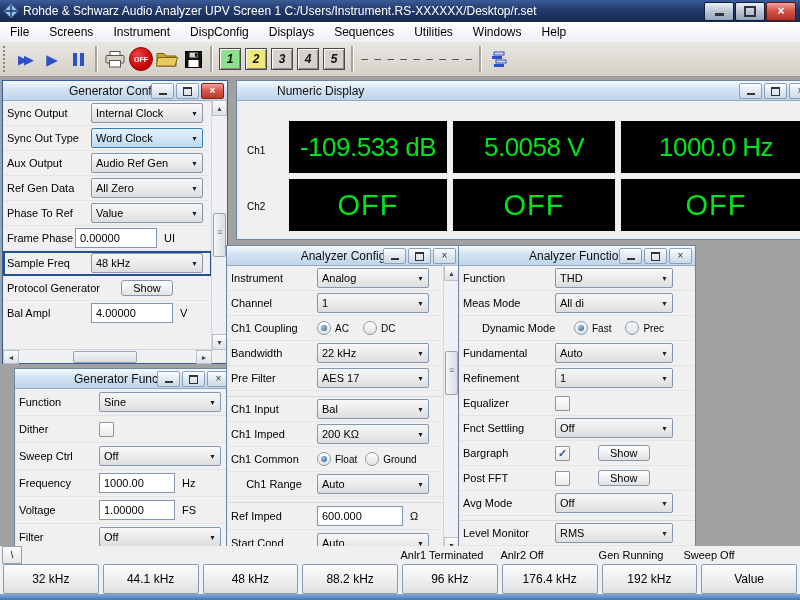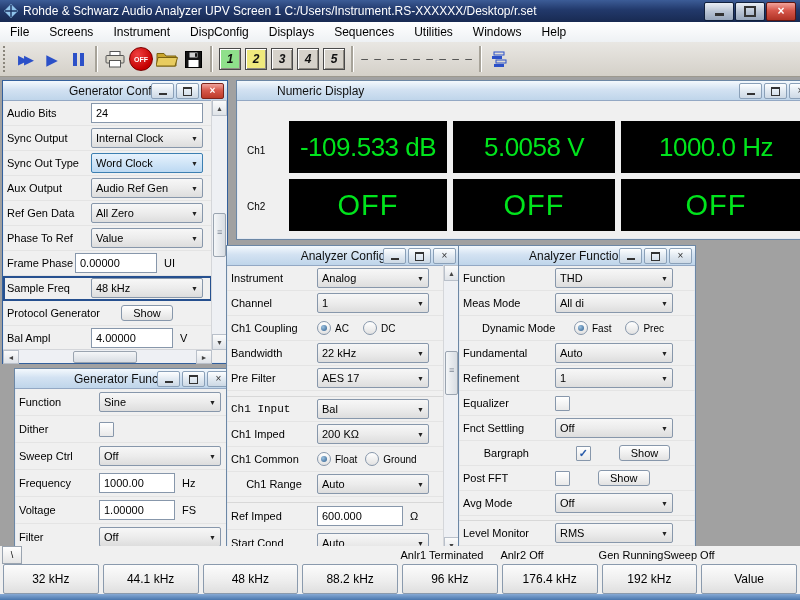--- a/index.html
+++ b/index.html
@@ -263,28 +263,20 @@
           <span class="bar"></span>
         </span>
       <span class="cbtn">
           <span class="sq"></span>
         </span>
       <span class="cbtn closeact">×</span>
     </span>
   </div>
   <div class="pbody" style="height:248px;margin-right:15px;">
     <div class="prow" style="height:24px;">
-      <span class="lbl" style="width:84px;">Audio Bits</span>
-      <div class="ctrl" style="width:112px;">
-          <div class="tinput" style="width:100%;">
-            <span>24</span>
-          </div>
-        </div>
-    </div>
-    <div class="prow" style="height:24px;">
       <span class="lbl" style="width:84px;">Sync Output</span>
       <div class="ctrl" style="width:112px;">
           <div class="combo">
             <span>Internal Clock</span>
             <span class="arr">▼</span>
           </div>
         </div>
     </div>
     <div class="prow" style="height:24px;">
       <span class="lbl" style="width:84px;">Sync Out Type</span>
@@ -489,21 +481,21 @@
     <div class="prow" style="height:24px;">
       <span class="lbl" style="width:86px;">Pre Filter</span>
       <div class="ctrl" style="width:112px;">
           <div class="combo">
             <span>AES 17</span>
             <span class="arr">▼</span>
           </div>
         </div>
     </div>
     <div class="prow" style="height:24px;margin-top:5px;border-top:1px solid #d8d8d8;">
-      <span class="lbl" style="width:86px;font-family:Liberation Mono, monospace;">Ch1 Input</span>
+      <span class="lbl" style="width:86px;">Ch1 Input</span>
       <div class="ctrl" style="width:112px;">
           <div class="combo">
             <span>Bal</span>
             <span class="arr">▼</span>
           </div>
         </div>
     </div>
     <div class="prow" style="height:24px;">
       <span class="lbl" style="width:86px;">Ch1 Imped</span>
       <div class="ctrl" style="width:112px;">
@@ -624,21 +616,21 @@
     </div>
     <div class="prow" style="height:24px;">
       <span class="lbl" style="width:92px;">Fnct Settling</span>
       <div class="ctrl" style="width:118px;">
           <div class="combo">
             <span>Off</span>
             <span class="arr">▼</span>
           </div>
         </div>
     </div>
-    <div class="prow" style="height:24px;justify-content:center;">
+    <div class="prow" style="height:24px;">
       <span class="lbl" style="width:92px;">Bargraph</span>
       <div class="ctrl">
           <span class="chk checked"></span>
           <button class="showbtn" style="margin-left:28px;">Show</button>
         </div>
     </div>
     <div class="prow" style="height:24px;">
       <span class="lbl" style="width:92px;">Post FFT</span>
       <div class="ctrl">
           <span class="chk"></span>
@@ -672,21 +664,21 @@
         </div>
     </div>
   </div>
 </div>
 
 <div id="statusrow">
   <div id="cornerbtn">\</div>
   <span style="left:442px;">Anlr1 Terminated</span>
   <span style="left:522px;">Anlr2 Off</span>
   <span style="left:631px;">Gen Running</span>
-  <span style="left:689px;">Sweep Off</span>
+  <span style="left:709px;">Sweep Off</span>
 </div>
 <div id="softkeys">
   <div class="softkey">32 kHz</div>
   <div class="softkey">44.1 kHz</div>
   <div class="softkey">48 kHz</div>
   <div class="softkey">88.2 kHz</div>
   <div class="softkey">96 kHz</div>
   <div class="softkey">176.4 kHz</div>
   <div class="softkey">192 kHz</div>
   <div class="softkey">Value</div>

